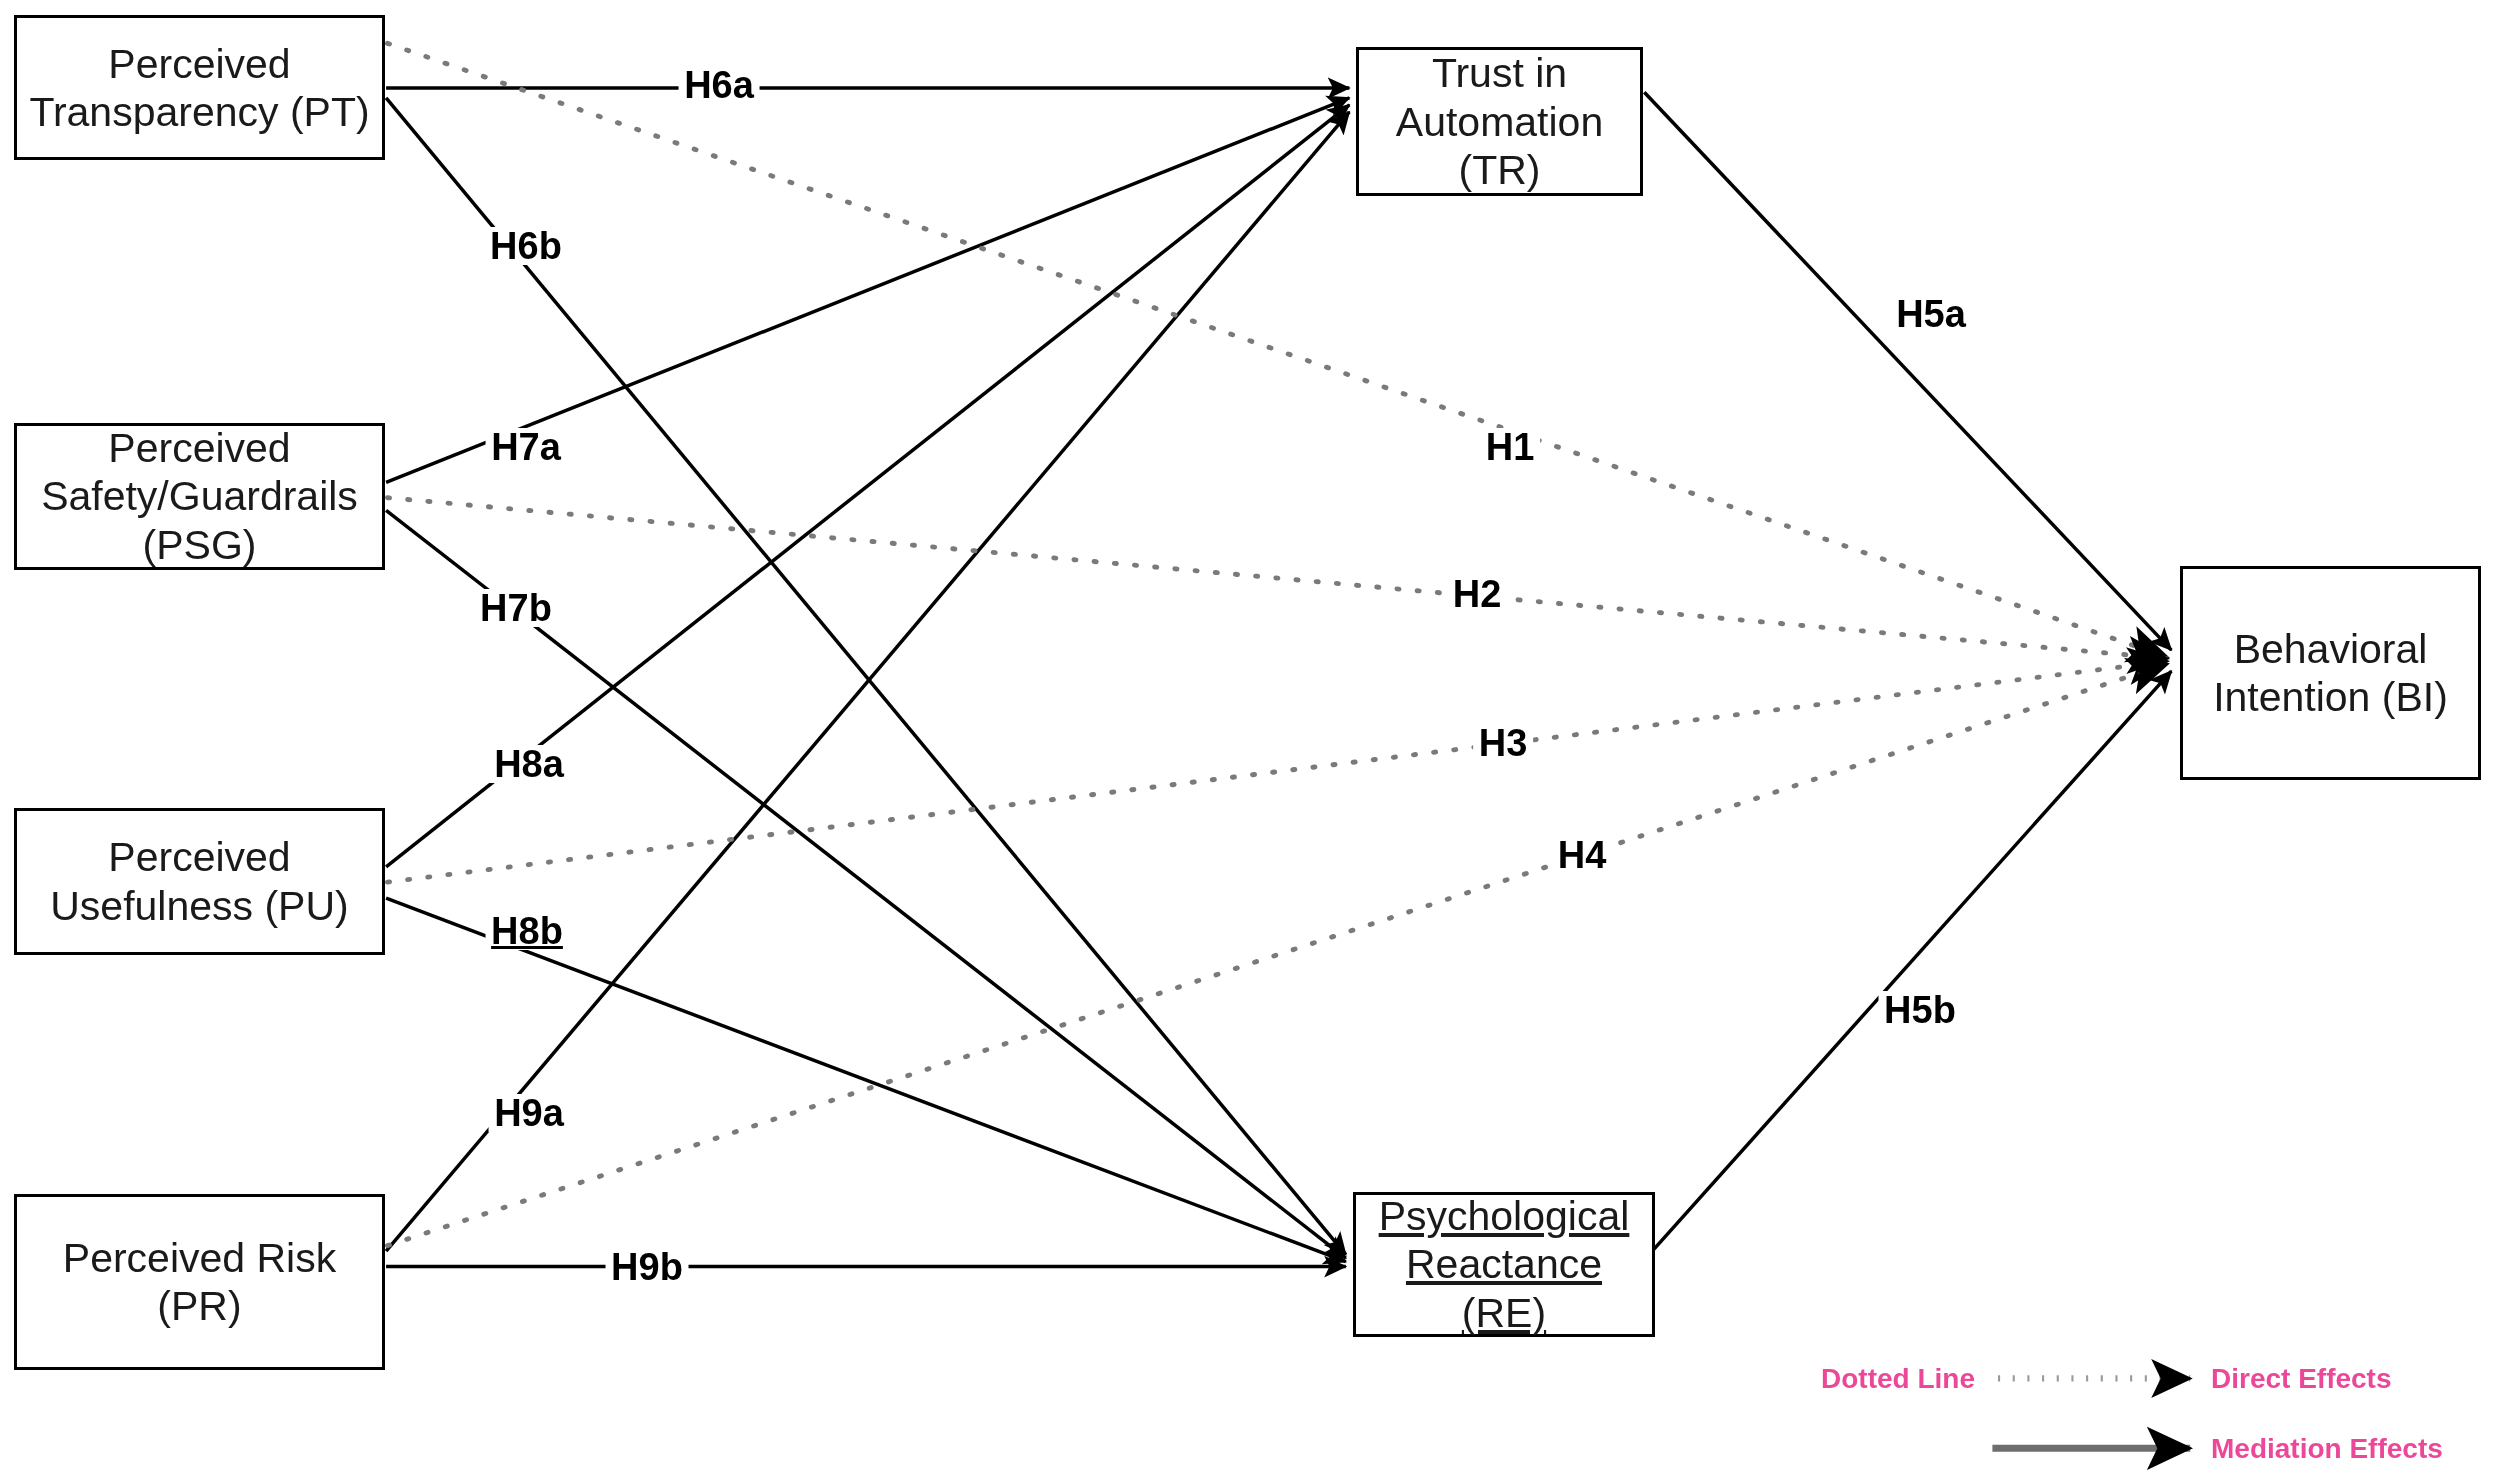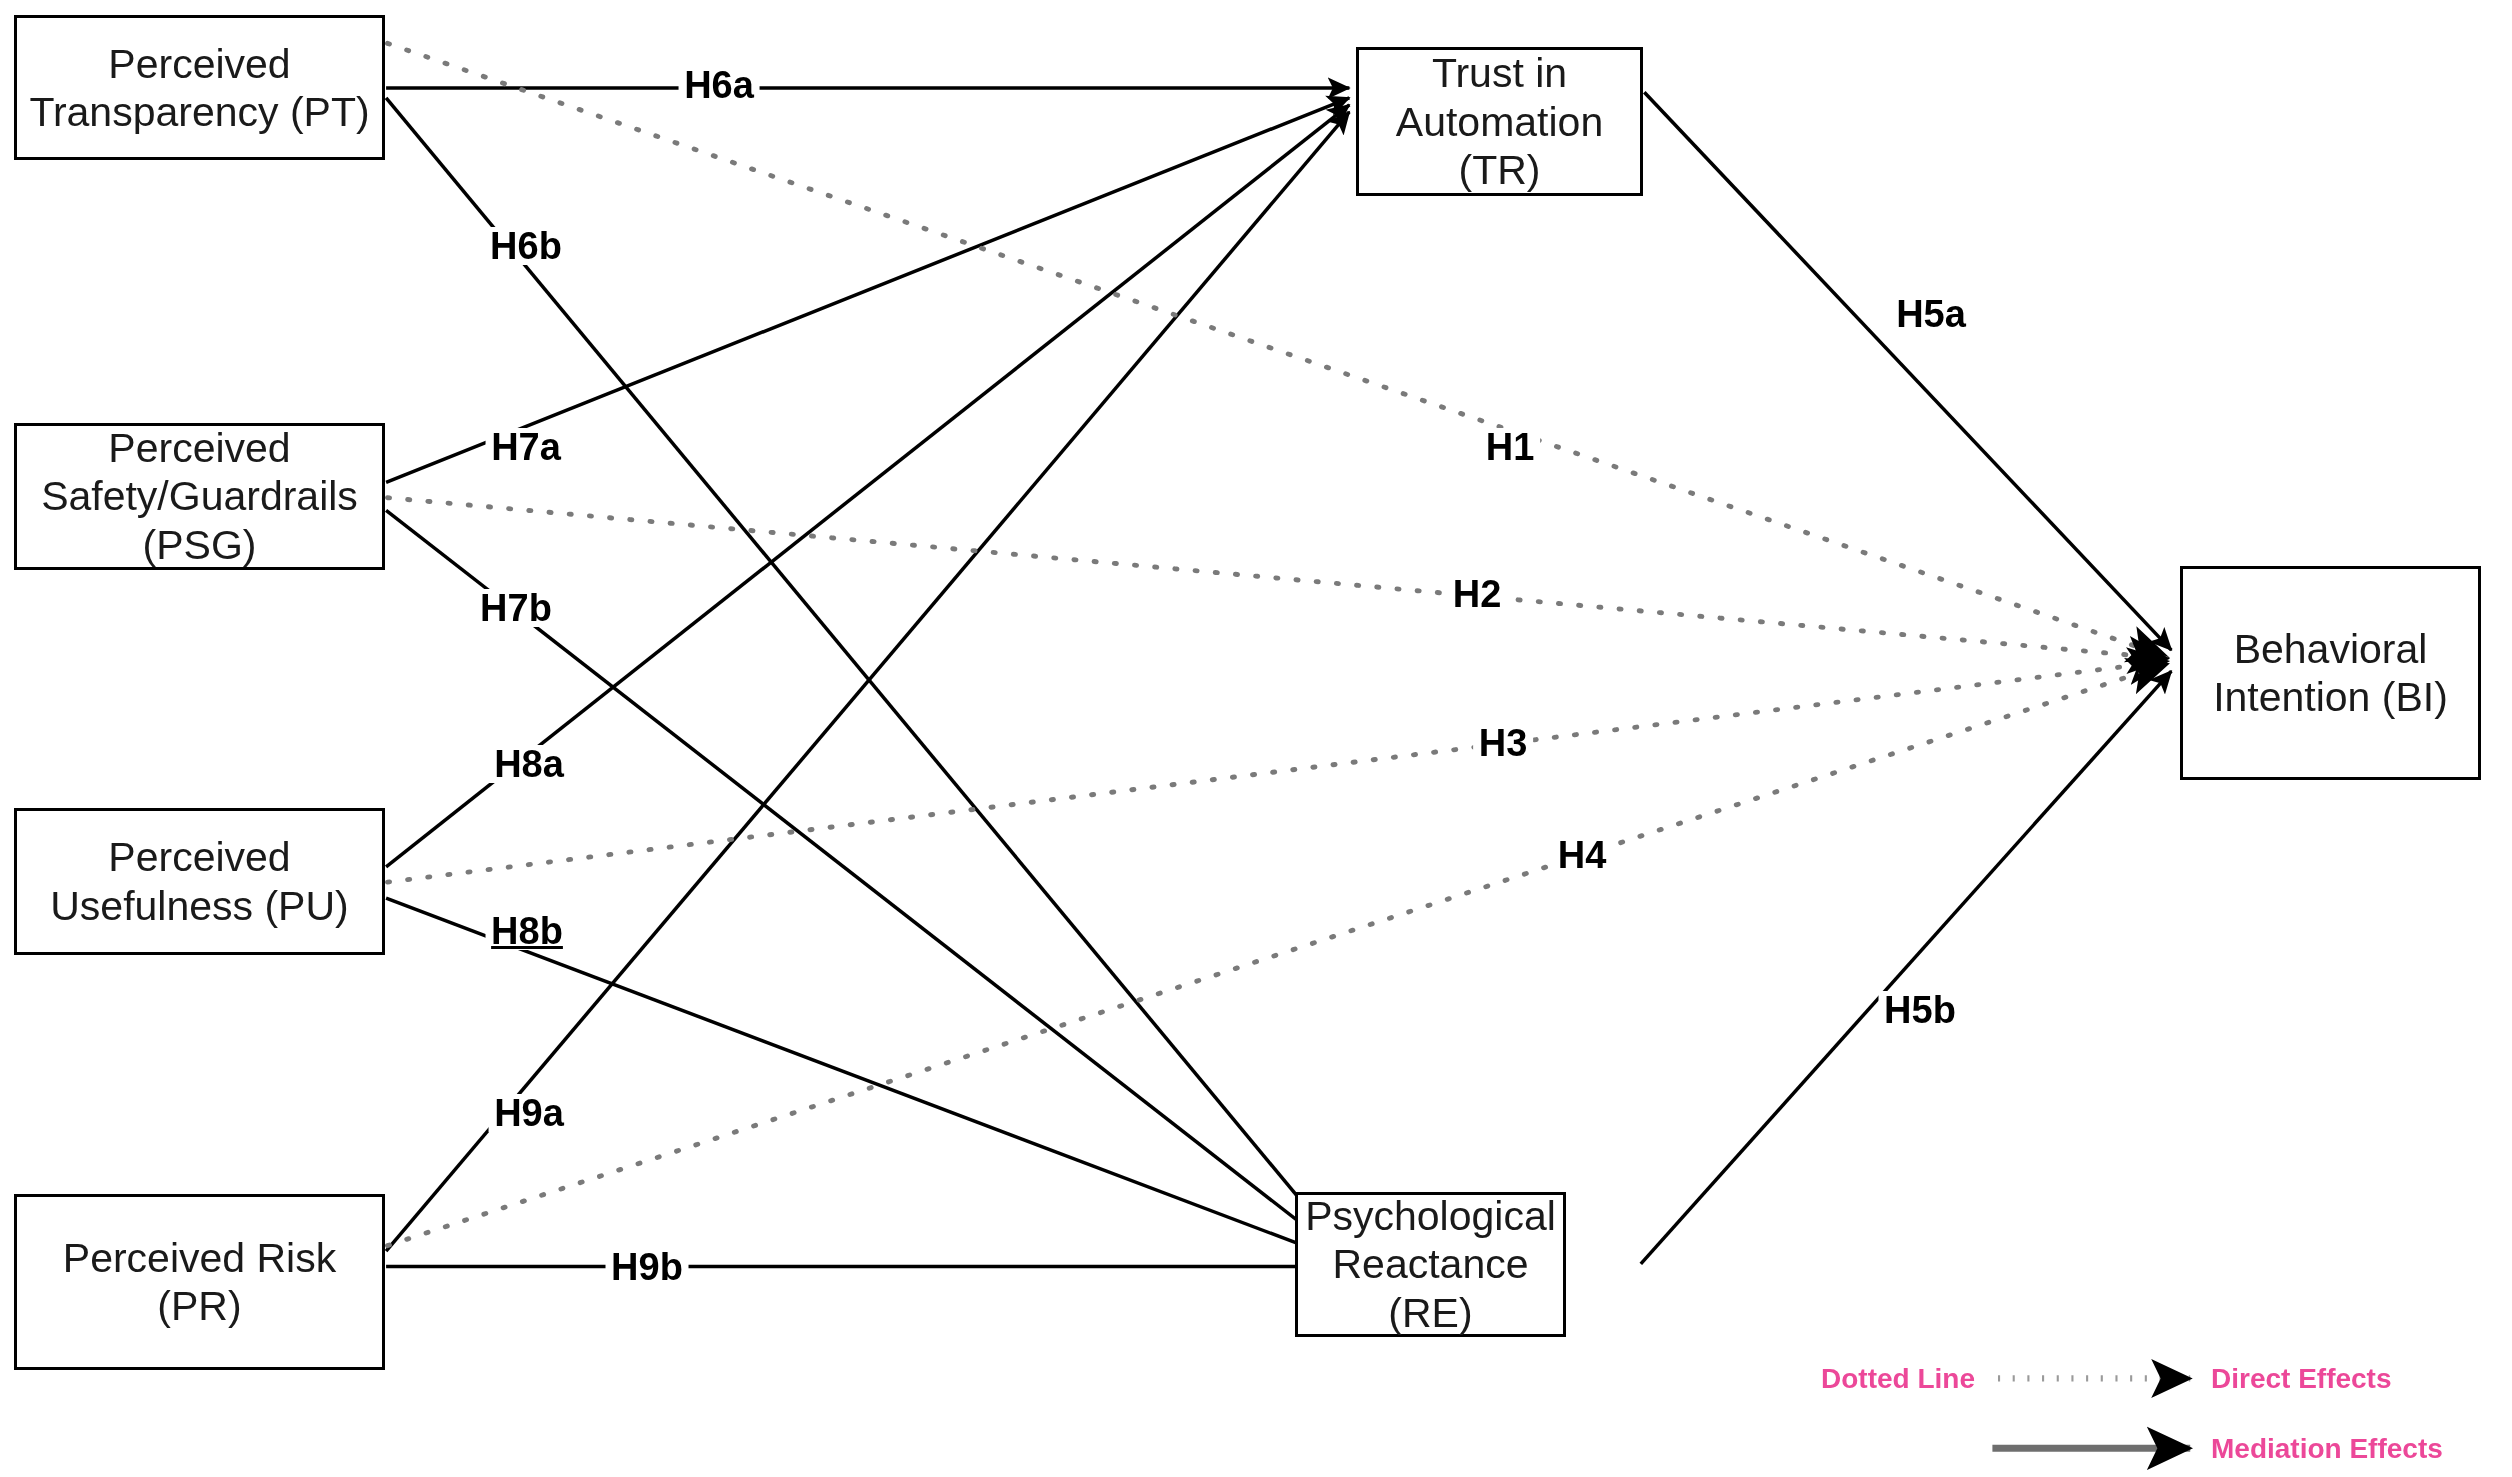--- a/index.html
+++ b/index.html
@@ -158,21 +158,21 @@
 (PSG)</div>
 
   <div class="node-box" style="left:14px; top:808px; width:371px; height:147px;">Perceived
 Usefulness (PU)</div>
 
   <div class="node-box" style="left:14px; top:1194px; width:371px; height:176px;">Perceived Risk (PR)</div>
 
   <div class="node-box" style="left:1356px; top:15.4px; width:287px; height:149px;margin-top:32px;">Trust in Automation
 (TR)</div>
 
-  <div class="node-box" style="left:1295px; top:1192px; width:271px; height:145px;">Psychological
+  <div class="node-box" style="left:1353px; top:1192px; width:302px; height:145px;text-decoration:underline;">Psychological
 Reactance (RE)</div>
 
   <div class="node-box" style="left:2180px; top:566px; width:301px; height:214px;">Behavioral
 Intention (BI)</div>
 
   <div class="edge-label" style="left:719px; top:85px;">H6a</div>
 
   <div class="edge-label" style="left:526px; top:246px;">H6b</div>
 
   <div class="edge-label" style="left:526px; top:447px;">H7a</div>

